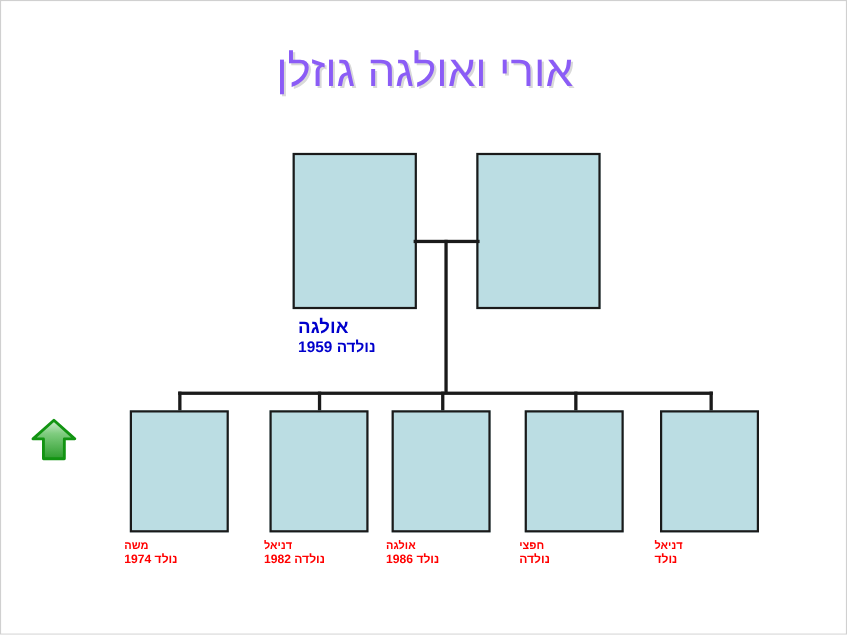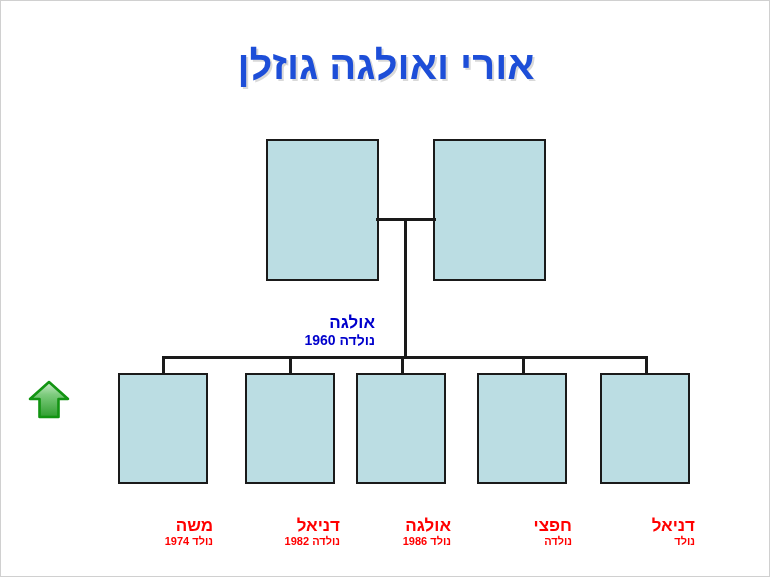--- a/index.html
+++ b/index.html
@@ -22,63 +22,62 @@
   }
 
   
   #title {
     position: absolute;
     left: 0;
     top: 40px;
     width: 770px;
     text-align: center;
     font-size: 40px;
-    font-weight: bold;
-    color: #1d4ed8;
+    font-weight: normal;
+    color: #8b5cf6;
     letter-spacing: 0px;
     direction: rtl;
     unicode-bidi: bidi-override;
     text-shadow: 2px 2px 0 #d9d9d9;
     line-height: 48px;
     white-space: nowrap;
   }
 
   
   .pbox {
     position: absolute;
     background: #bbdde3;
     border: 2px solid #1a1a1a;
     box-sizing: border-box;
   }
 
   
   .plabel {
     position: absolute;
-    text-align: right;
+    text-align: left;
     direction: rtl;
     unicode-bidi: bidi-override;
     white-space: nowrap;
-    margin-top: 25px;
   }
   .plabel .pname {
     display: block;
     font-weight: bold;
     line-height: 1.08;
   }
   .plabel .pyear {
     display: block;
     font-weight: bold;
     line-height: 1.15;
   }
 
   
   .parent-label .pname { font-size: 17px; }
   .parent-label .pyear { font-size: 14px; }
   
-  .child-label .pname { font-size: 17px; }
+  .child-label .pname { font-size: 10px; }
   .child-label .pyear { font-size: 11px; }
 
   .col-red  { color: #ff0000; }
   .col-blue { color: #0000cc; }
 
   
   .line {
     position: absolute;
     background: #1a1a1a;
   }
@@ -104,21 +103,21 @@
   <div class="pbox" style="left:265px; top:138px; width:113px; height:142px;"></div>
 
   <div class="pbox" style="left:432px; top:138px; width:113px; height:142px;"></div>
 
   <div class="line h" style="left:375px; top:217px; width:60px;"></div>
 
   <div class="line v" style="left:403px; top:217px; height:140px;"></div>
 
   <div class="plabel parent-label" style="left:270px; top:288px; width:104px;">
     <span class="pname col-blue">אולגה</span>
-    <span class="pyear col-blue">נולדה 1960</span>
+    <span class="pyear col-blue">נולדה 1959</span>
   </div>
 
 
   <div class="line h" style="left:161px; top:355px; width:486px;"></div>
 
   <div class="line v" style="left:161px; top:355px; height:19px;"></div>
   <div class="line v" style="left:288px; top:355px; height:19px;"></div>
   <div class="line v" style="left:400px; top:355px; height:19px;"></div>
   <div class="line v" style="left:521px; top:355px; height:19px;"></div>
   <div class="line v" style="left:644px; top:355px; height:19px;"></div>

